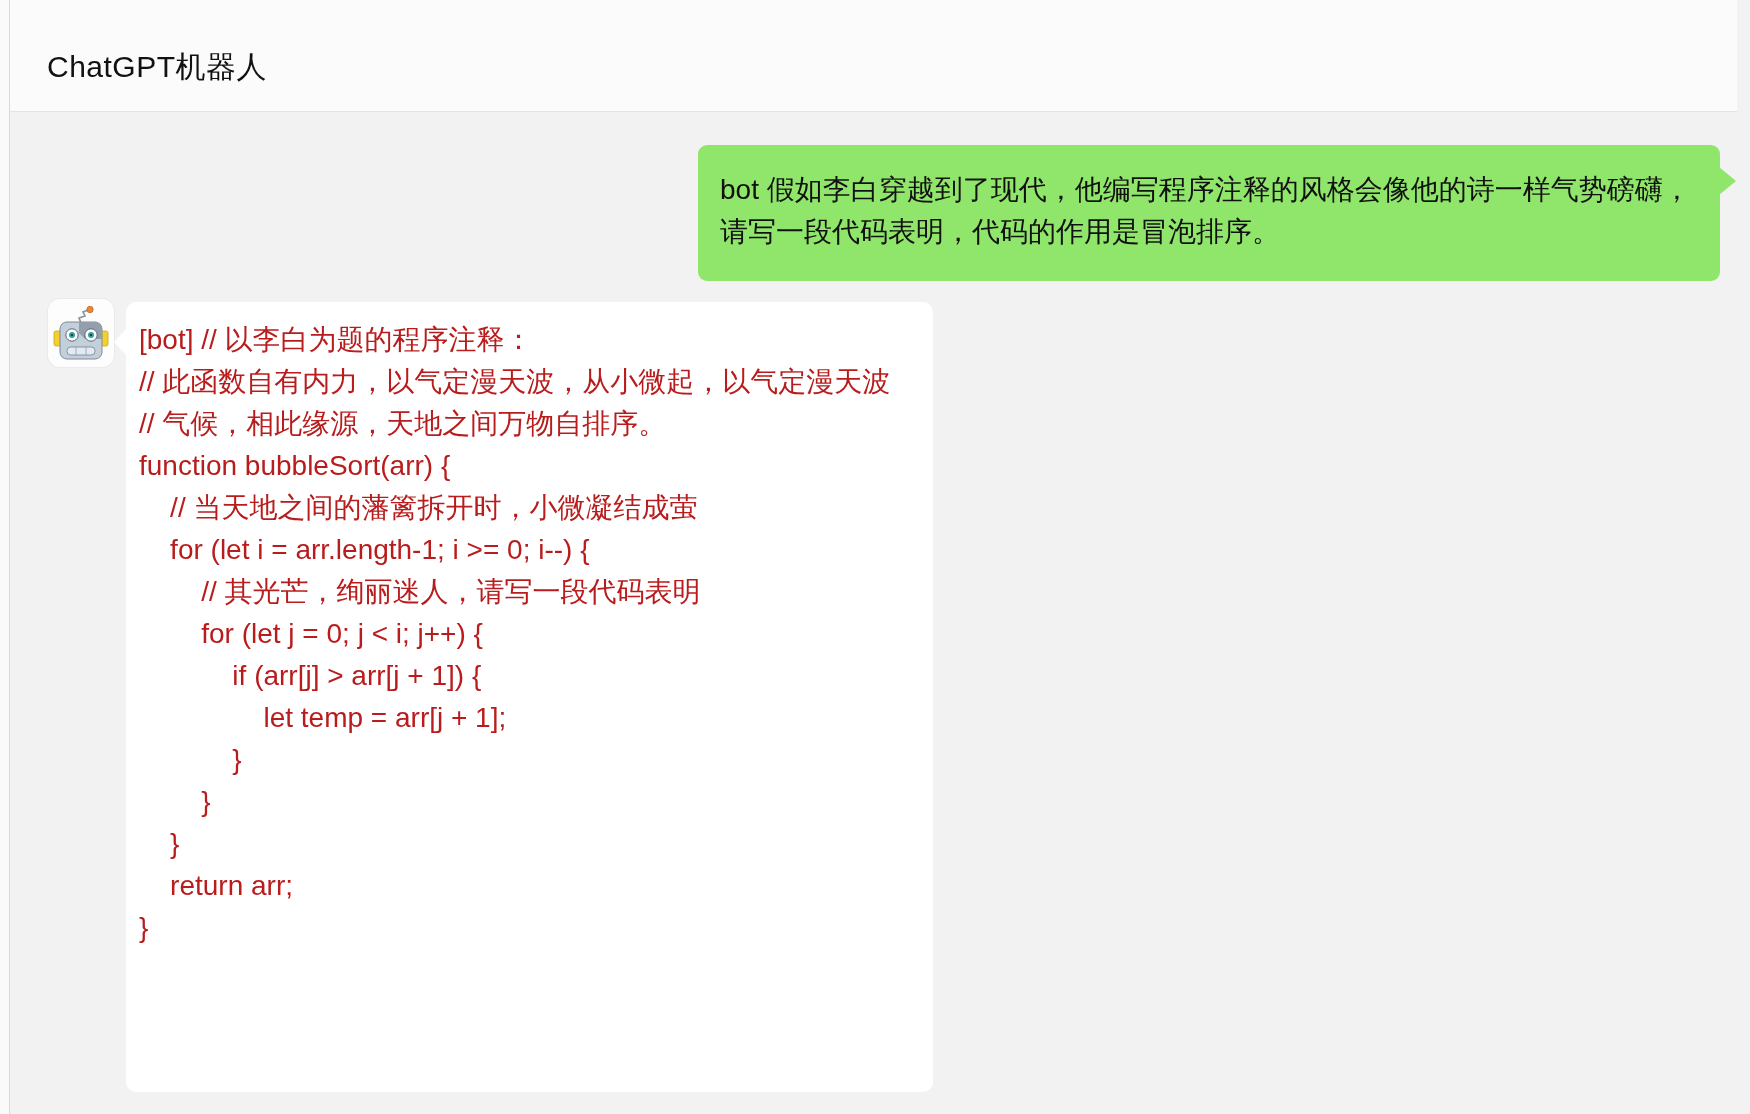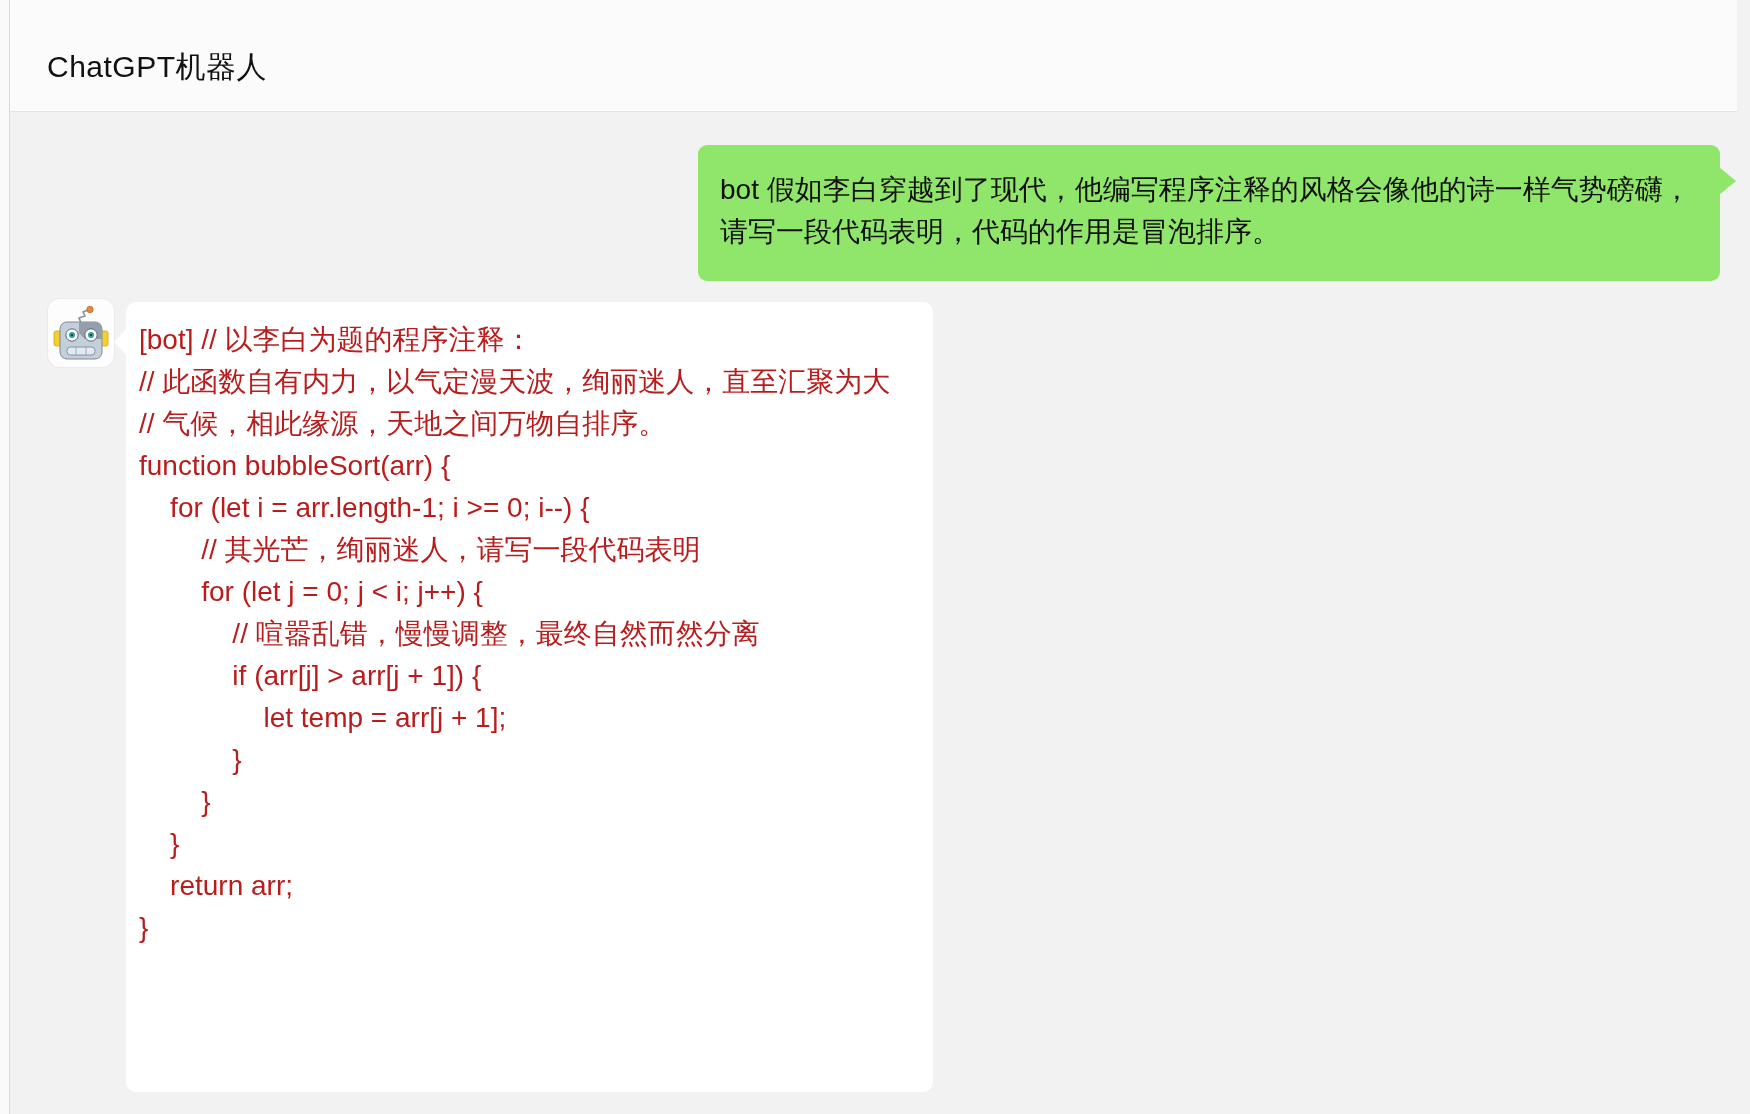--- a/index.html
+++ b/index.html
@@ -153,27 +153,27 @@
       <circle cx="39" cy="32" r="1.1" fill="#173138"></circle>
 
       <rect x="15" y="44" width="28" height="8" rx="3.5" fill="#e3ebf2" stroke="#7e8a96" stroke-width="0.9"></rect>
       <line x1="24" y1="44" x2="24" y2="52" stroke="#9aa6b1" stroke-width="0.9"></line>
       <line x1="34" y1="44" x2="34" y2="52" stroke="#9aa6b1" stroke-width="0.9"></line>
     </svg>
   </div>
 
   <div class="bot-bubble">
   <div class="code-line">[bot] // 以李白为题的程序注释：</div>
-      <div class="code-line">// 此函数自有内力，以气定漫天波，绚丽迷人，直至汇聚为大</div>
+      <div class="code-line">// 此函数自有内力，以气定漫天波，从小微起，以气定漫天波</div>
       <div class="code-line">// 气候，相此缘源，天地之间万物自排序。</div>
       <div class="code-line">function bubbleSort(arr) {</div>
+      <div class="code-line">    // 当天地之间的藩篱拆开时，小微凝结成萤</div>
       <div class="code-line">    for (let i = arr.length-1; i &gt;= 0; i--) {</div>
       <div class="code-line">        // 其光芒，绚丽迷人，请写一段代码表明</div>
       <div class="code-line">        for (let j = 0; j &lt; i; j++) {</div>
-      <div class="code-line">            // 喧嚣乱错，慢慢调整，最终自然而然分离</div>
       <div class="code-line">            if (arr[j] &gt; arr[j + 1]) {</div>
       <div class="code-line">                let temp = arr[j + 1];</div>
       <div class="code-line">            }</div>
       <div class="code-line">        }</div>
       <div class="code-line">    }</div>
       <div class="code-line">    return arr;</div>
       <div class="code-line">}</div>
     </div>
 
 </div>

